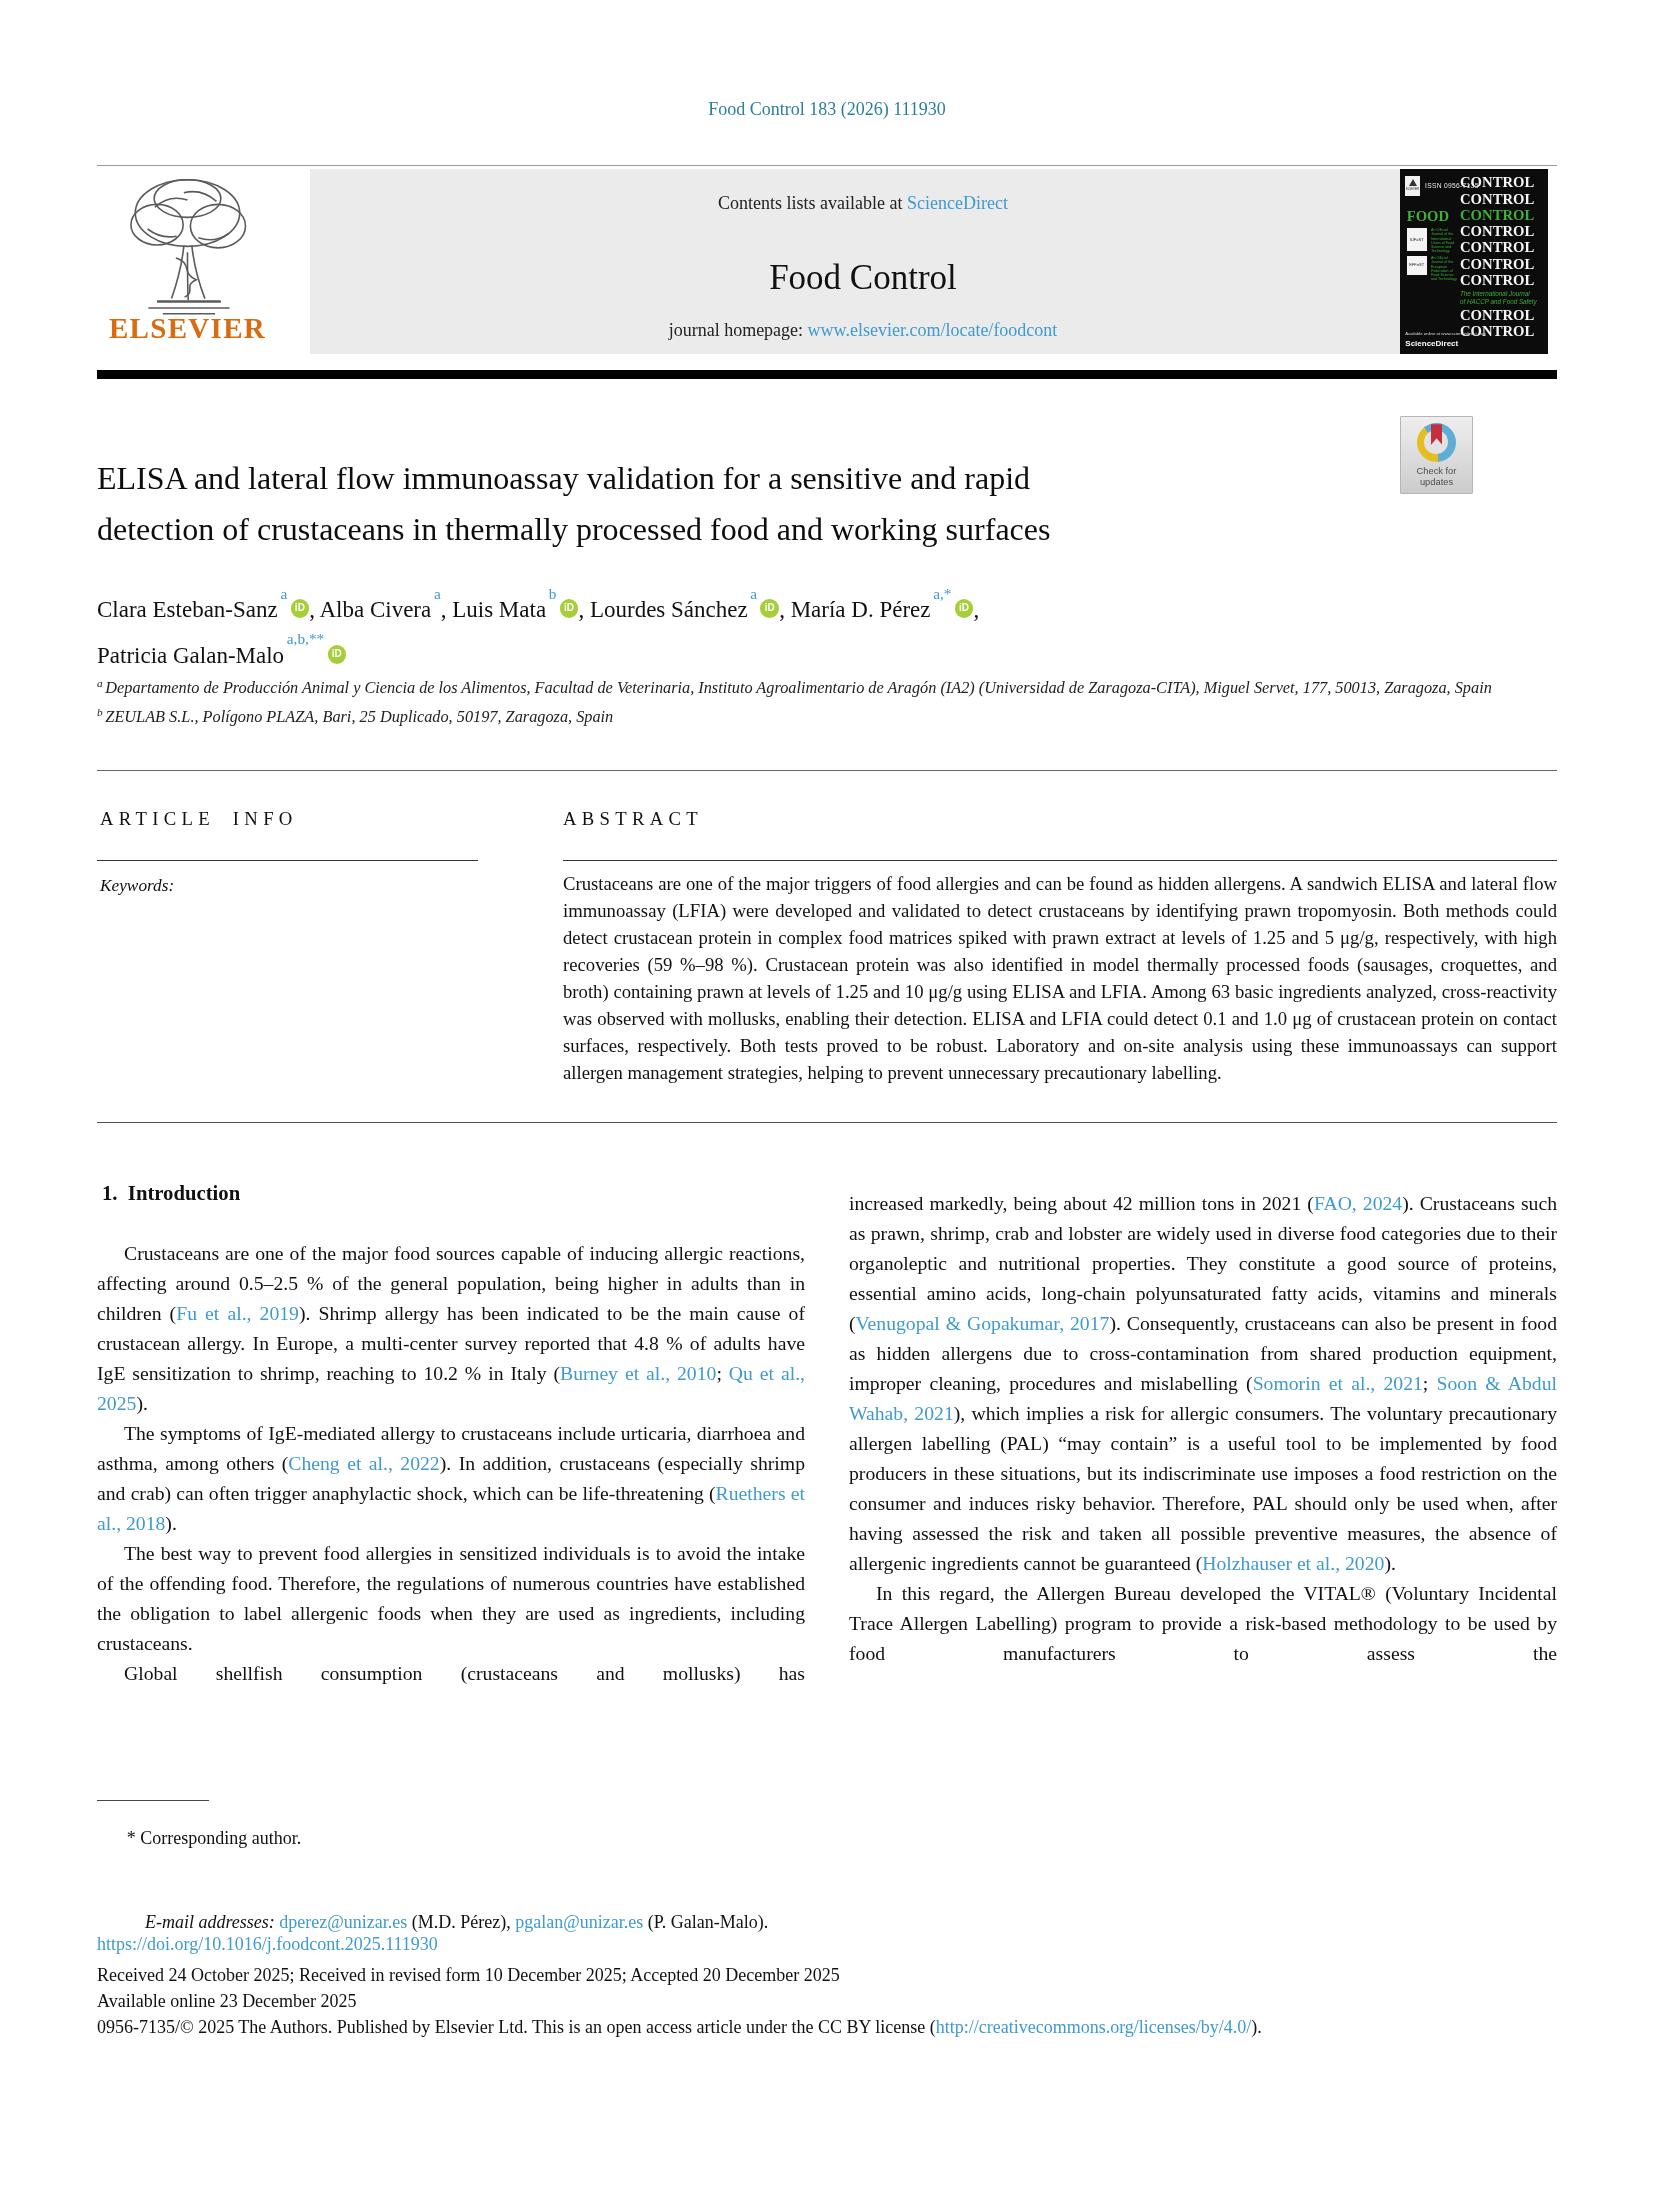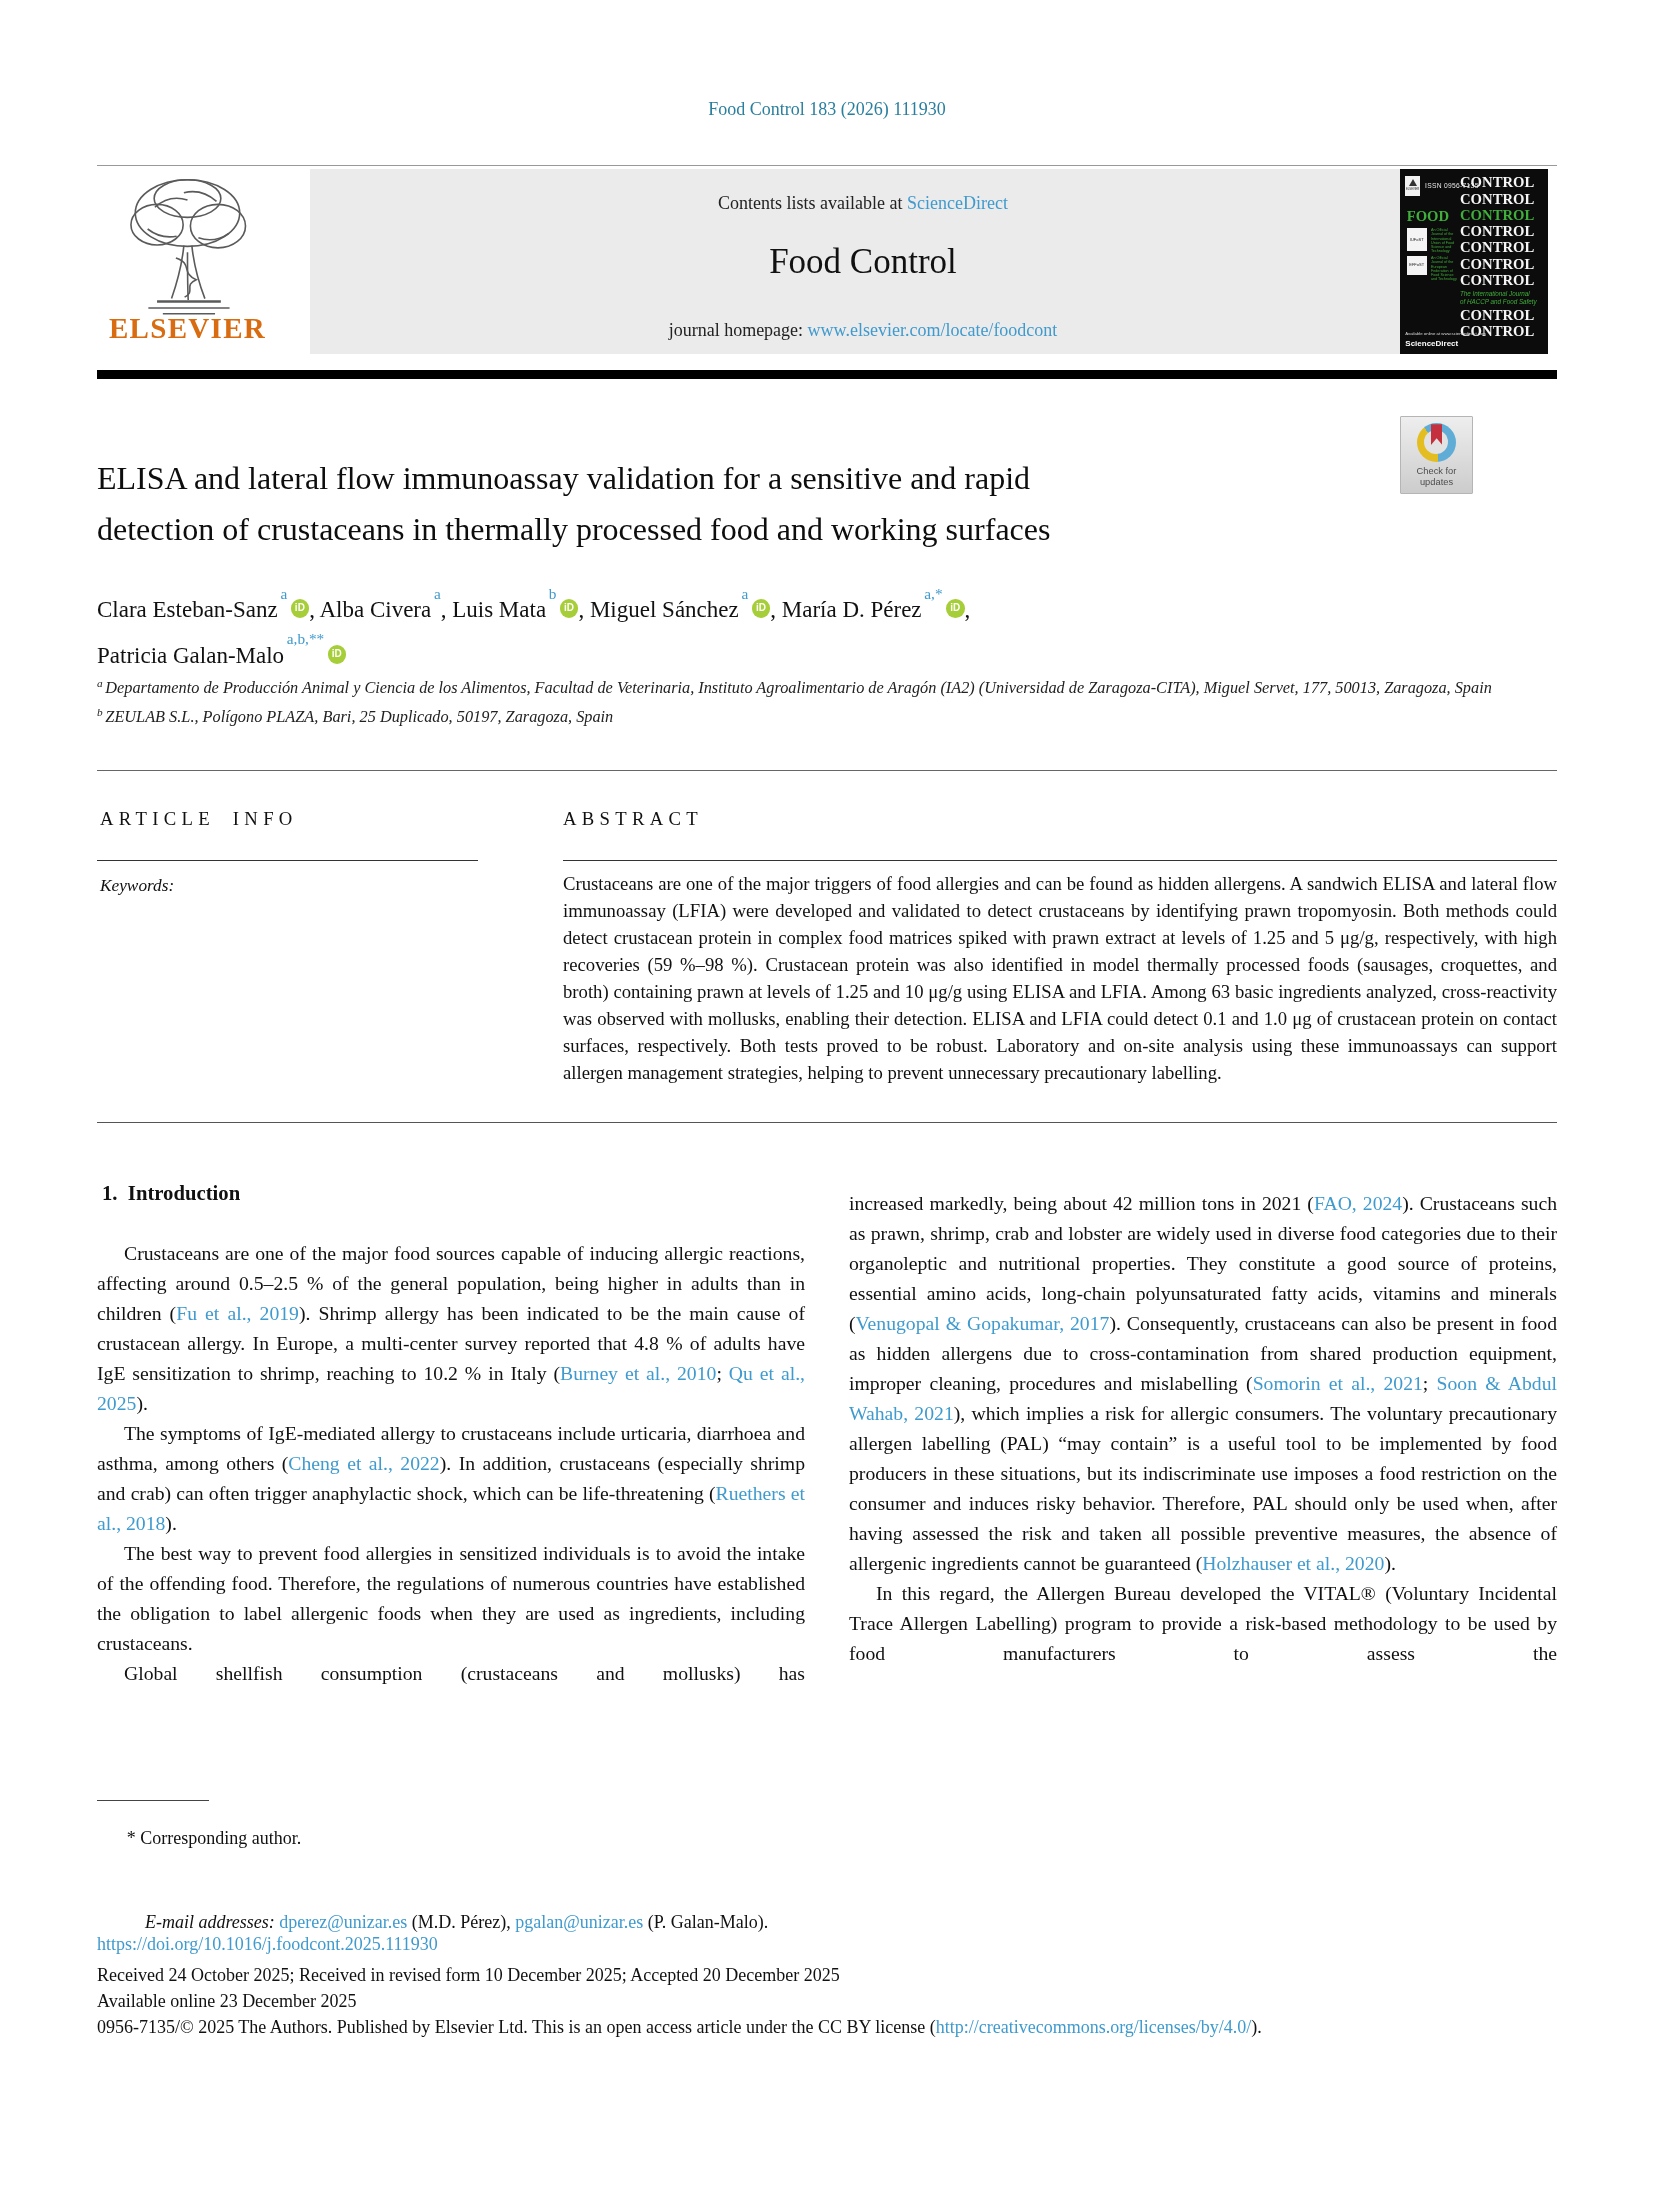--- a/index.html
+++ b/index.html
@@ -12,21 +12,21 @@
   
   .citation{position:absolute;left:0;top:99px;width:100%;text-align:center;
             font-size:18px;color:var(--citation,#2a7f9e);}
   .rule-top{left:97px;top:165px;width:1460px;height:1.3px;background:#999;}
   .elsevier-logo{position:absolute;left:100px;top:171px;width:175px;height:187px;text-align:center;}
   .elsevier-logo svg{display:block;margin:0 auto;}
   .elsevier-word{font-size:29px;font-weight:bold;letter-spacing:1.3px;
                  color:var(--elsevier_orange,#d96c10);margin-top:-4px;}
   .band{position:absolute;left:310px;top:169px;width:1106px;height:185px;background:#ebebeb;text-align:center;}
   .contents-line{padding-top:24px;font-size:18px;color:#222;}
-  .journal-title{margin-top:28px;font-size:35px;color:#111;}
+  .journal-title{margin-top:44px;font-size:35px;color:#111;}
   .homepage-line{position:absolute;bottom:13.3px;width:100%;font-size:18px;color:#222;}
 
   
   .cover{position:absolute;left:1400px;top:169px;width:148px;height:185px;background:#0c0c0c;overflow:hidden;}
   .c-minibox{position:absolute;left:5.3px;top:7.3px;width:14.7px;height:20px;background:#f2f2f2;text-align:center;}
   .mini-tree{width:0;height:0;margin:2.7px auto 0;border-left:4px solid transparent;
              border-right:4px solid transparent;border-bottom:7.3px solid #333;}
   .c-mini-label{font-family:"Liberation Sans",sans-serif;font-size:2.7px;color:#222;margin-top:2px;}
   .c-issn{position:absolute;left:25px;top:13.3px;font-family:"Liberation Sans",sans-serif;
           font-size:6.7px;letter-spacing:0.3px;color:#e6e6e6;}
@@ -186,21 +186,21 @@
   <h1 class="title">
     <div>ELISA and lateral flow immunoassay validation for a sensitive and rapid</div>
     <div>detection of crustaceans in thermally processed food and working surfaces</div>
   </h1>
 
   <div class="authors">
     <div>
       <span>Clara Esteban-Sanz</span><sup class="asup">a</sup><span class="orcid">iD</span><span>, </span>
       <span>Alba Civera</span><sup class="asup">a</sup><span>, </span>
       <span>Luis Mata</span><sup class="asup">b</sup><span class="orcid">iD</span><span>, </span>
-      <span>Miguel Sánchez</span><sup class="asup">a</sup><span class="orcid">iD</span><span>, </span>
+      <span>Lourdes Sánchez</span><sup class="asup">a</sup><span class="orcid">iD</span><span>, </span>
       <span>María D. Pérez</span><sup class="asup">a,*</sup><span class="orcid">iD</span><span>,</span>
     </div>
     <div>
       <span>Patricia Galan-Malo</span><sup class="asup">a,b,**</sup><span class="orcid">iD</span>
     </div>
   </div>
 
   <div class="affils">
     <div><sup>a</sup><span class="it">Departamento de Producción Animal y Ciencia de los Alimentos, Facultad de Veterinaria, Instituto Agroalimentario de Aragón (IA2) (Universidad de Zaragoza-CITA), Miguel Servet, 177, 50013, Zaragoza, Spain</span></div>
     <div><sup>b</sup><span class="it">ZEULAB S.L., Polígono PLAZA, Bari, 25 Duplicado, 50197, Zaragoza, Spain</span></div>

